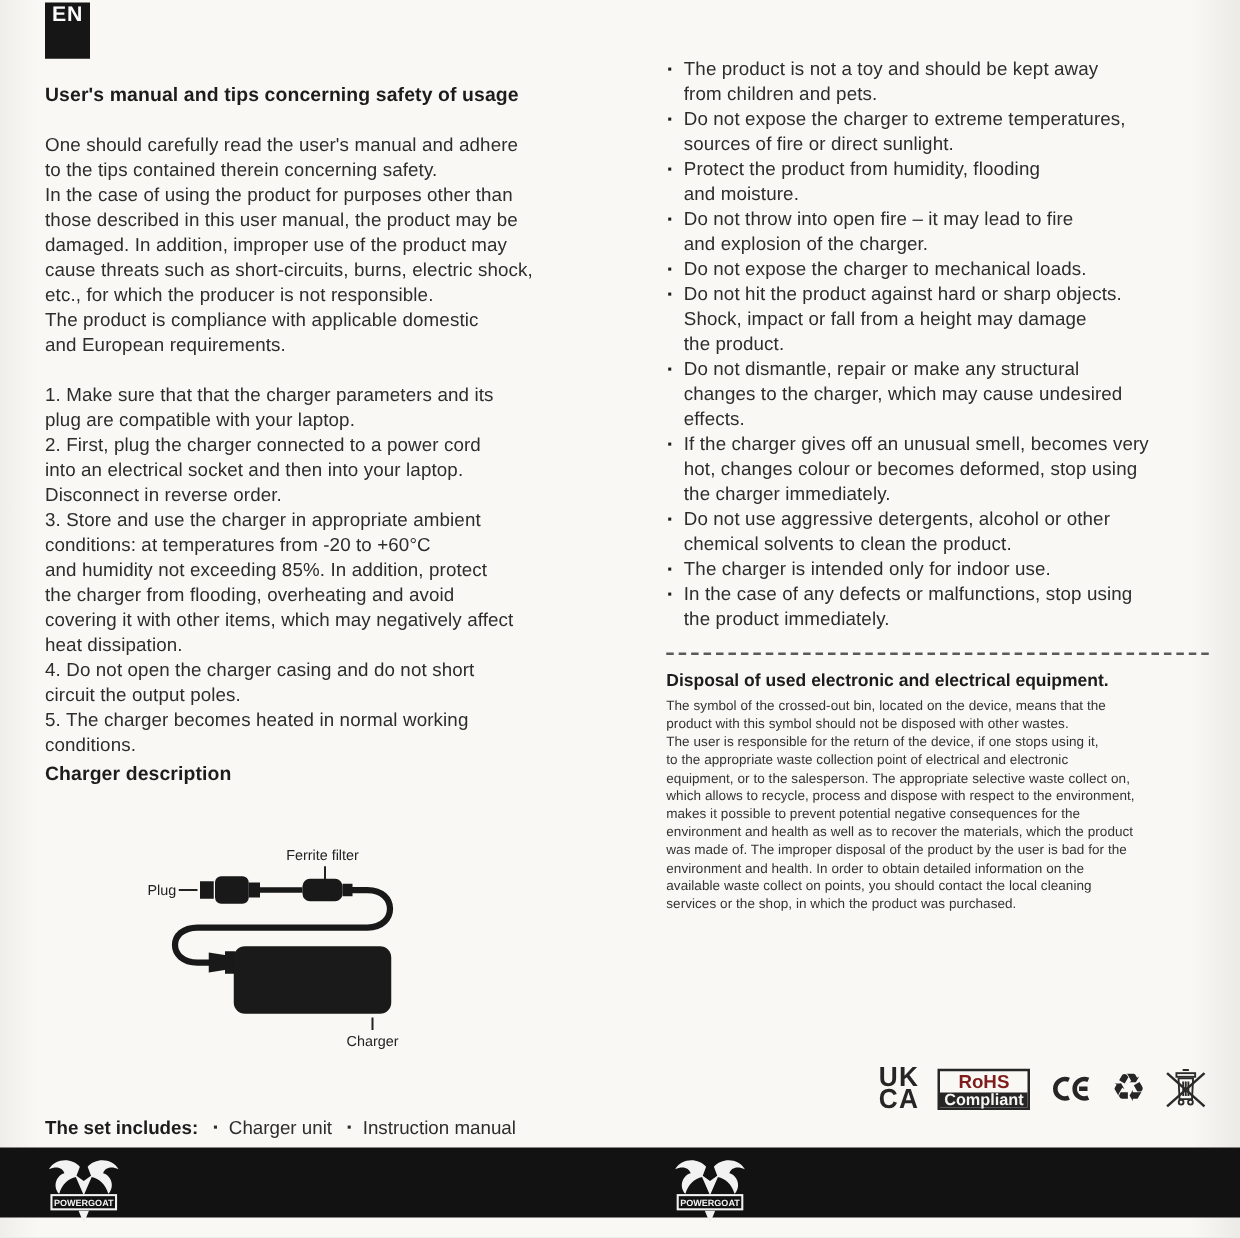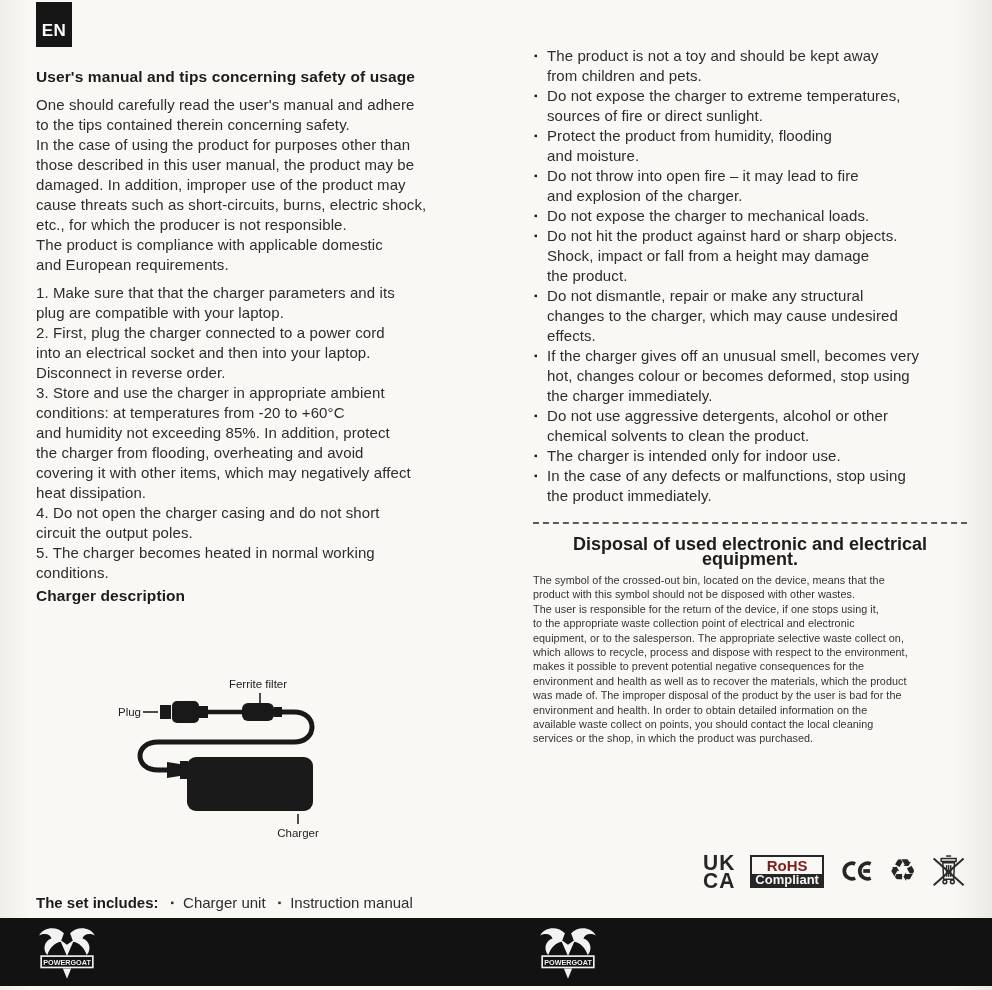--- a/index.html
+++ b/index.html
@@ -14,57 +14,56 @@
     background: linear-gradient(90deg, #efeeea 0%, #f9f8f5 3%, #f9f8f5 96%, #eceae6 100%);
     overflow: hidden;
     color: #2a2a2a;
   }
   
   .en-badge {
     position: absolute; left: 36px; top: 2px;
     width: 36px; height: 45px;
     background: #161616; color: #fbfbfb;
     font-weight: bold; font-size: 17px;
-    display: flex; align-items: flex-end; justify-content: center;
+    display: flex; align-items: flex-start; justify-content: center;
     padding-bottom: 6px; letter-spacing: 0.5px;
   }
   
   .col-left  { position: absolute; left: 36px;  top: 64px; width: 444px; }
   .col-right { position: absolute; left: 533px; top: 36px; width: 434px; }
   h2.sec {
     font-size: 15.5px; font-weight: bold; color: #1c1c1c;
     line-height: 20px; letter-spacing: 0.1px;
   }
   .col-left h2.sec { margin-top: 3px; }
   .body-text {
     font-size: 15px; line-height: 20px; color: #2d2d2d;
-    white-space: pre-line; margin-top: 8px; letter-spacing: 0.1px;
+    white-space: pre-line; margin-top: 20px; letter-spacing: 0.1px;
   }
   .mt14 { margin-top: 14px; }
   
   .bullets { margin-top: 10px; }
   .bullet { display: flex; align-items: flex-start; }
   .bullet .bm {
     flex: 0 0 14px; font-size: 10px; line-height: 20px; color: #1e1e1e;
     padding-left: 1px;
   }
   .bullet .bt {
     font-size: 15px; line-height: 20px; color: #2d2d2d;
     white-space: pre-line; letter-spacing: 0.1px;
   }
   .dashed-sep {
     margin-top: 16px;
     border: none;
     border-top: 2px dashed #5a5a5a;
     height: 0;
   }
   .disposal-h {
-    margin-top: 13px; font-size: 18px; font-weight: bold; color: #1c1c1c;
+    margin-top: 13px; font-size: 14px; font-weight: bold; color: #1c1c1c;
     line-height: 15px;
-    text-align: center;
   }
   .fine-print {
     margin-top: 6px; font-size: 10.8px; line-height: 14.4px;
     color: #333; white-space: pre-line; letter-spacing: 0.05px;
   }
   
   .diagram { position: absolute; left: 36px; top: 660px; }
   
   .set-row {
     position: absolute; left: 36px; top: 856px; width: 460px;
@@ -82,21 +81,21 @@
     letter-spacing: 1px; color: #262626;
     font-family: "Liberation Sans", sans-serif;
     transform: scaleY(1.05);
   }
   .rohs { border: 2.5px solid #262626; background: #f9f8f5; text-align: center; }
   .rohs .r1 { font-weight: bold; font-size: 15px; padding: 0 5px; line-height: 17px; color: #7f1d1d;}
   .rohs .r2 { background: #262626; color: #f5f5f3; font-size: 13px; font-weight: bold; line-height: 12px; padding: 0 3px; }
   .recycle-glyph { font-size: 31px; color: #262626; line-height: 36px; }
   
   .footer-bar {
-    position: absolute; left: 0; top: 918px; width: 992px; height: 68px;
+    position: absolute; left: 0; top: 918px; width: 992px; height: 56px;
     background: #121212;
   }
   .goat { position: absolute; top: 6px; }
   .goat-1 { left: 36px; }
   .goat-2 { left: 537px; }
 </style>
 </head>
 <body>
 
 <div class="page">

